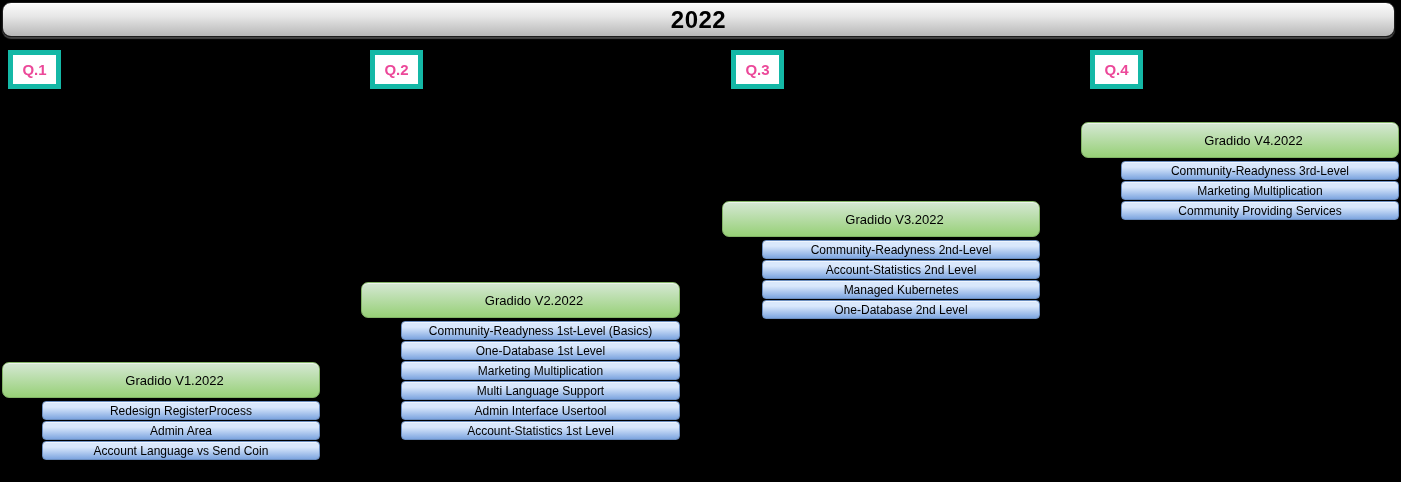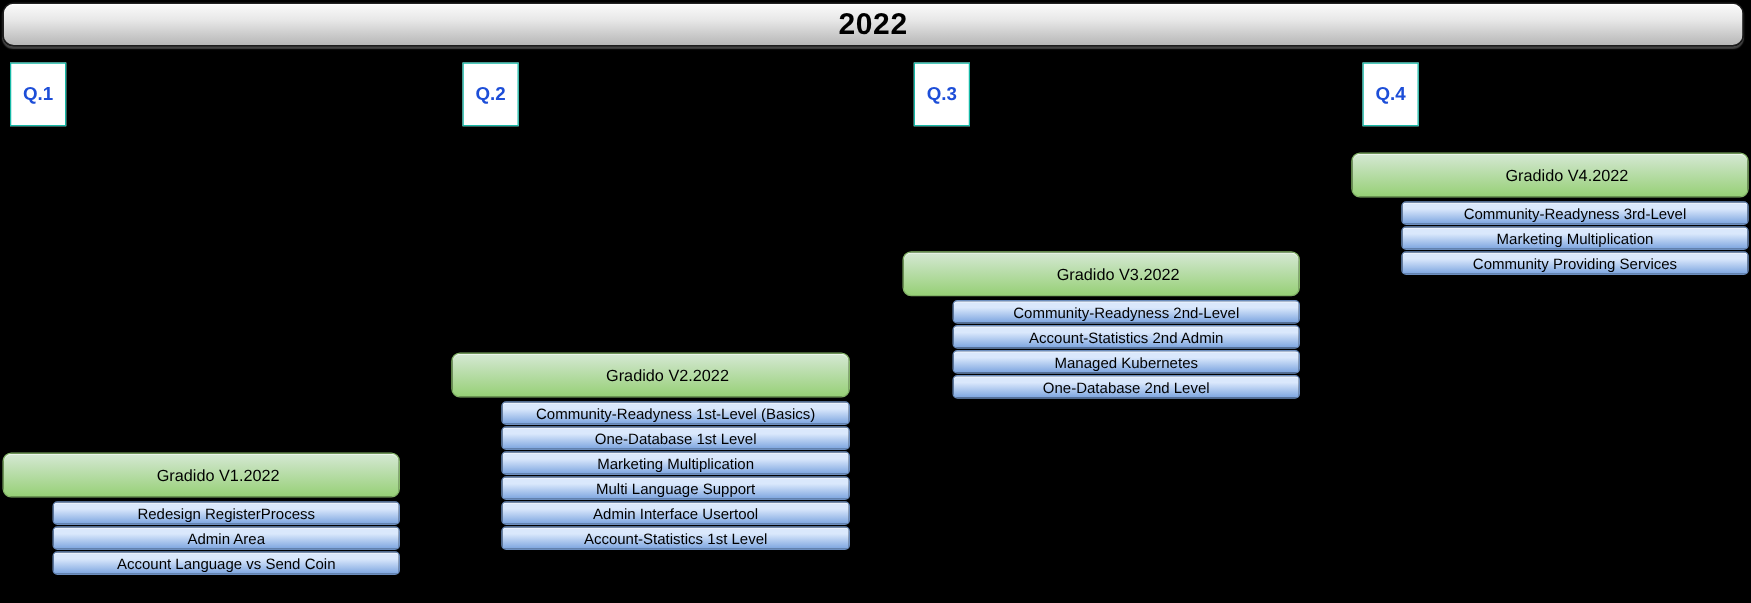--- a/index.html
+++ b/index.html
@@ -22,26 +22,26 @@
     box-shadow: 0 2px 1px rgba(75,75,75,0.9), inset 0 1px 0 rgba(255,255,255,0.9);
     display: flex; align-items: center; justify-content: center;
   }
   .year-title {
     font-size: 24px; font-weight: bold; color: #000000; letter-spacing: 0.5px;
   }
 
   
   .q-label {
     position: absolute; top: 50px;
-    height: 17px; min-width: 33px; padding: 16px 5px;
+    height: 17px; min-width: 33px; padding: 6px 5px;
     box-sizing: content-box;
     background: #ffffff;
-    border: 1px solid #14b8a6;
+    border: 5px solid #14b8a6;
     display: flex; align-items: center; justify-content: center;
-    font-size: 15px; font-weight: bold; color: #1d4ed8;
+    font-size: 15px; font-weight: bold; color: #ec4899;
   }
   .q1 { left: 8px; } .q2 { left: 370px; } .q3 { left: 731px; } .q4 { left: 1090px; }
 
   
   .group { position: absolute; }
   .g1 { left: 2px;    top: 362px; width: 318px; }
   .g2 { left: 361px;  top: 282px; width: 319px; }
   .g3 { left: 722px;  top: 201px; width: 318px; }
   .g4 { left: 1081px; top: 122px; width: 318px; }
 
@@ -99,21 +99,21 @@
       <div class="item">Multi Language Support</div>
       <div class="item">Admin Interface Usertool</div>
       <div class="item">Account-Statistics 1st Level</div>
     </div>
 </div>
 
 <div class="group g3">
   <div class="release">Gradido V3.2022</div>
   <div class="items">
       <div class="item">Community-Readyness 2nd-Level</div>
-      <div class="item">Account-Statistics 2nd Admin</div>
+      <div class="item">Account-Statistics 2nd Level</div>
       <div class="item">Managed Kubernetes</div>
       <div class="item">One-Database 2nd Level</div>
     </div>
 </div>
 
 <div class="group g4">
   <div class="release">Gradido V4.2022</div>
   <div class="items">
       <div class="item">Community-Readyness 3rd-Level</div>
       <div class="item">Marketing Multiplication</div>

